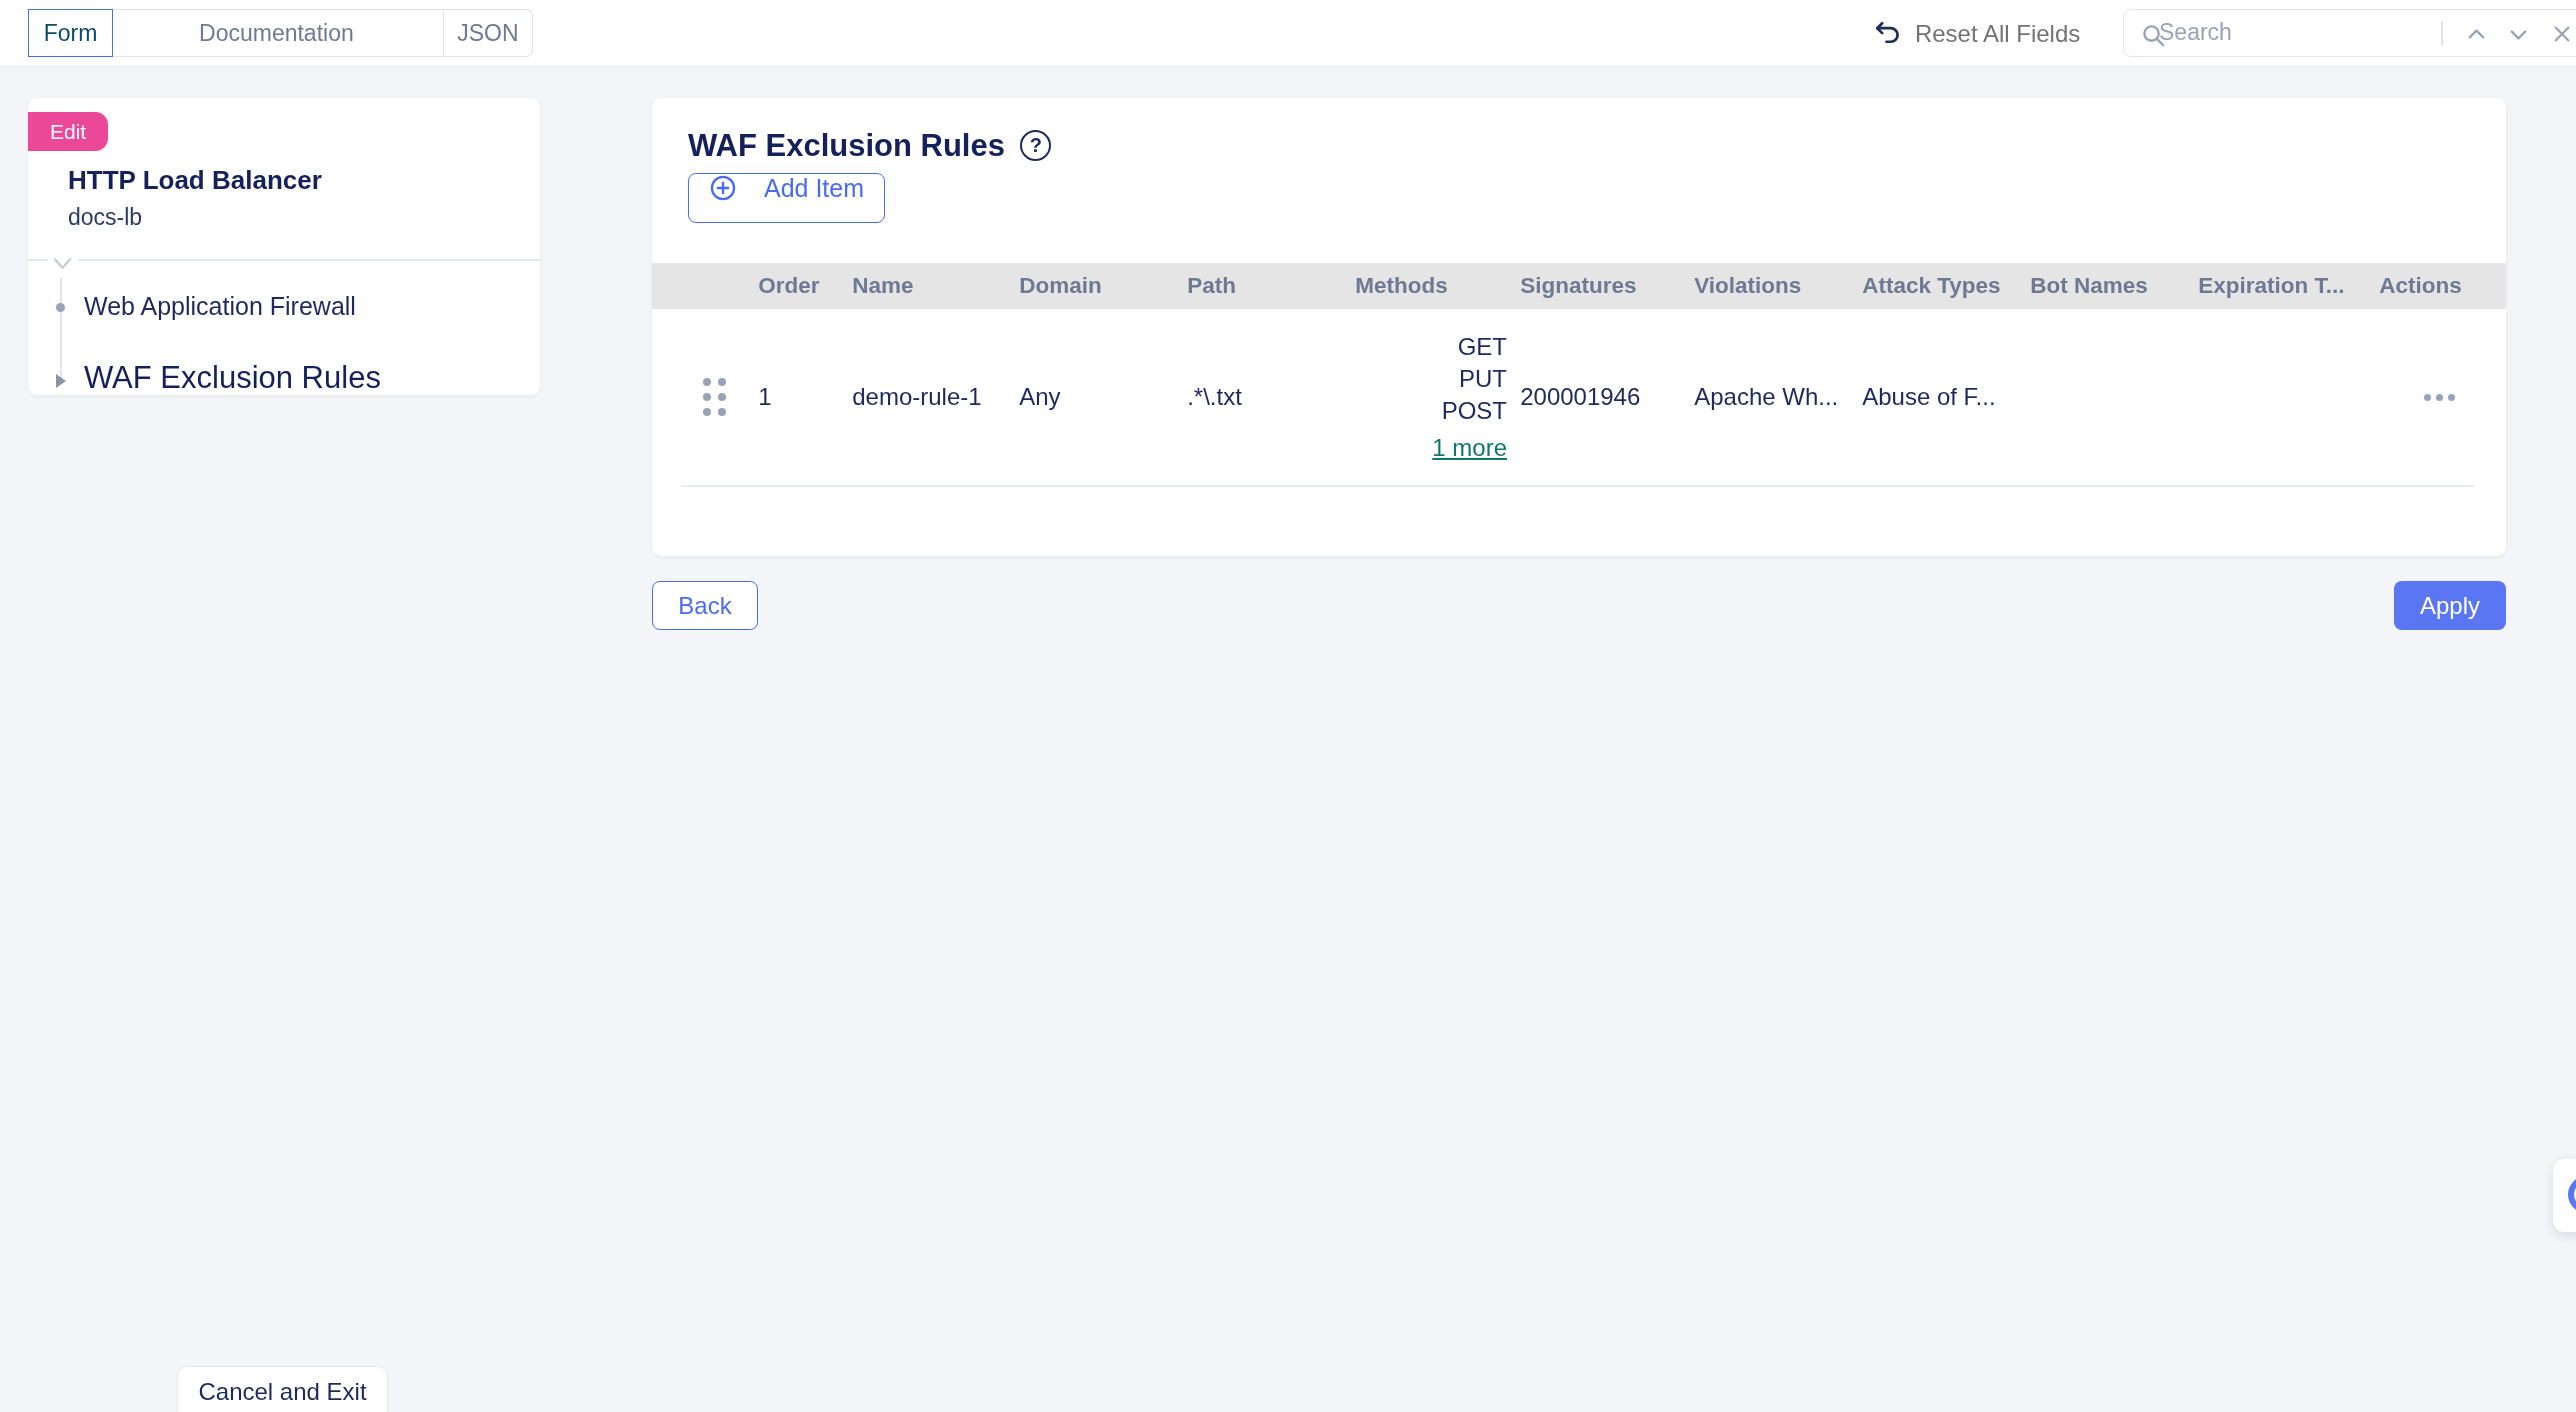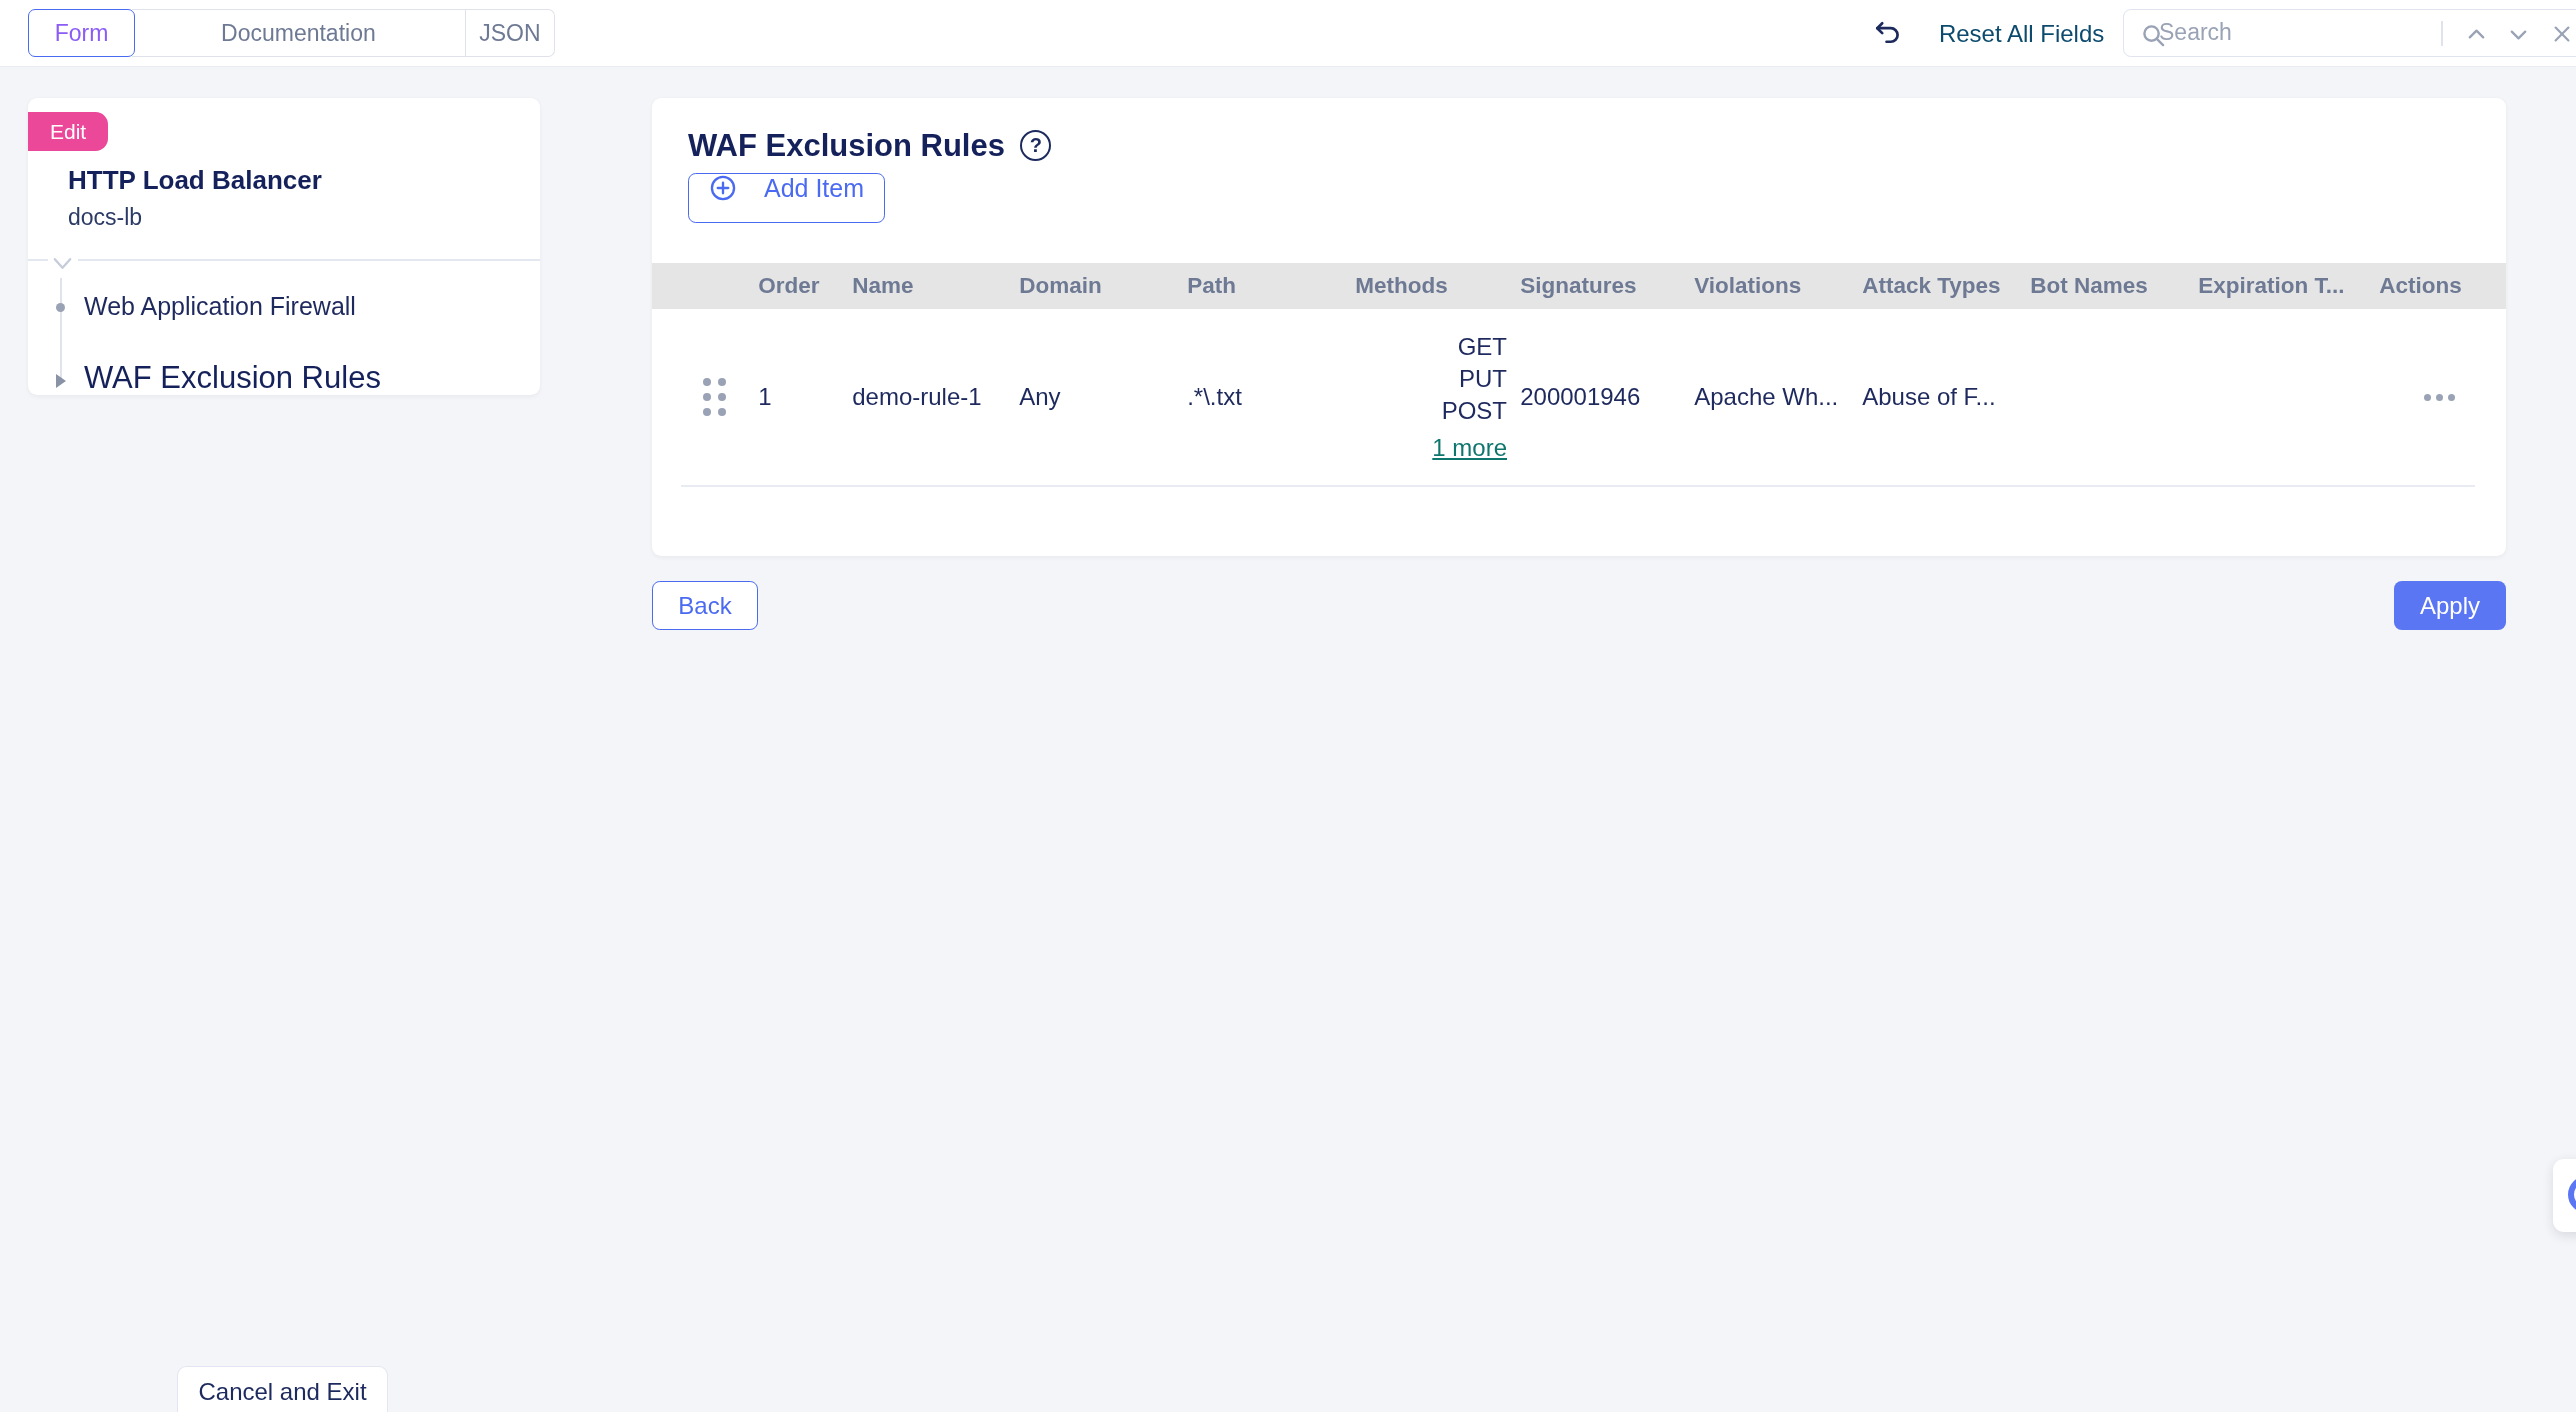--- a/index.html
+++ b/index.html
@@ -14,35 +14,35 @@
   .topbar {
     position:absolute; left:0; top:0; width:2576px; height:67px;
     background:#ffffff; border-bottom:1.6px solid #e8ebf1;
   }
   .tabs { position:absolute; left:28px; top:9.3px; height:48px; display:flex; align-items:stretch; }
   .tab {
     display:flex; align-items:center; justify-content:center;
     font-size:23px; color:#6e7994; background:#fff; cursor:pointer;
   }
   .tab-form {
-    width:107px; border:1.9px solid #4a6bf1; border-radius:7px;
-    color:#8b5cf6; z-index:2;
+    width:85px; border:1.9px solid #4a6bf1; border-radius:0;
+    color:#0c4a6e; z-index:2;
   }
   .tab-group {
     display:flex; border:1.6px solid #dfe2ea; border-left:none;
     border-radius:0 7px 7px 0; margin-left:-3.1px;
   }
   .tab-doc { width:333px; }
   .tab-json { width:89px; border-left:1.6px solid #dfe2ea; border-radius:0 7px 7px 0; }
 
   .reset-group {
     position:absolute; left:1873px; top:0; height:67px;
     display:flex; align-items:center; gap:12.4px; cursor:pointer;
   }
-  .reset-label { font-size:24px; color:#0c4a6e;margin-left:24px; }
+  .reset-label { font-size:24px; color:#737373; }
 
   .searchbox {
     position:absolute; left:2123px; top:9.3px; width:497px; height:48px;
     border:1.6px solid #e0e4ee; border-radius:7.8px; background:#fff;
   }
   .searchbox input {
     position:absolute; left:35px; top:0; width:256px; height:45px;
     border:none; outline:none; font-size:23px; color:#3c4668;
     font-family:"Liberation Sans", sans-serif; background:transparent;
   }

